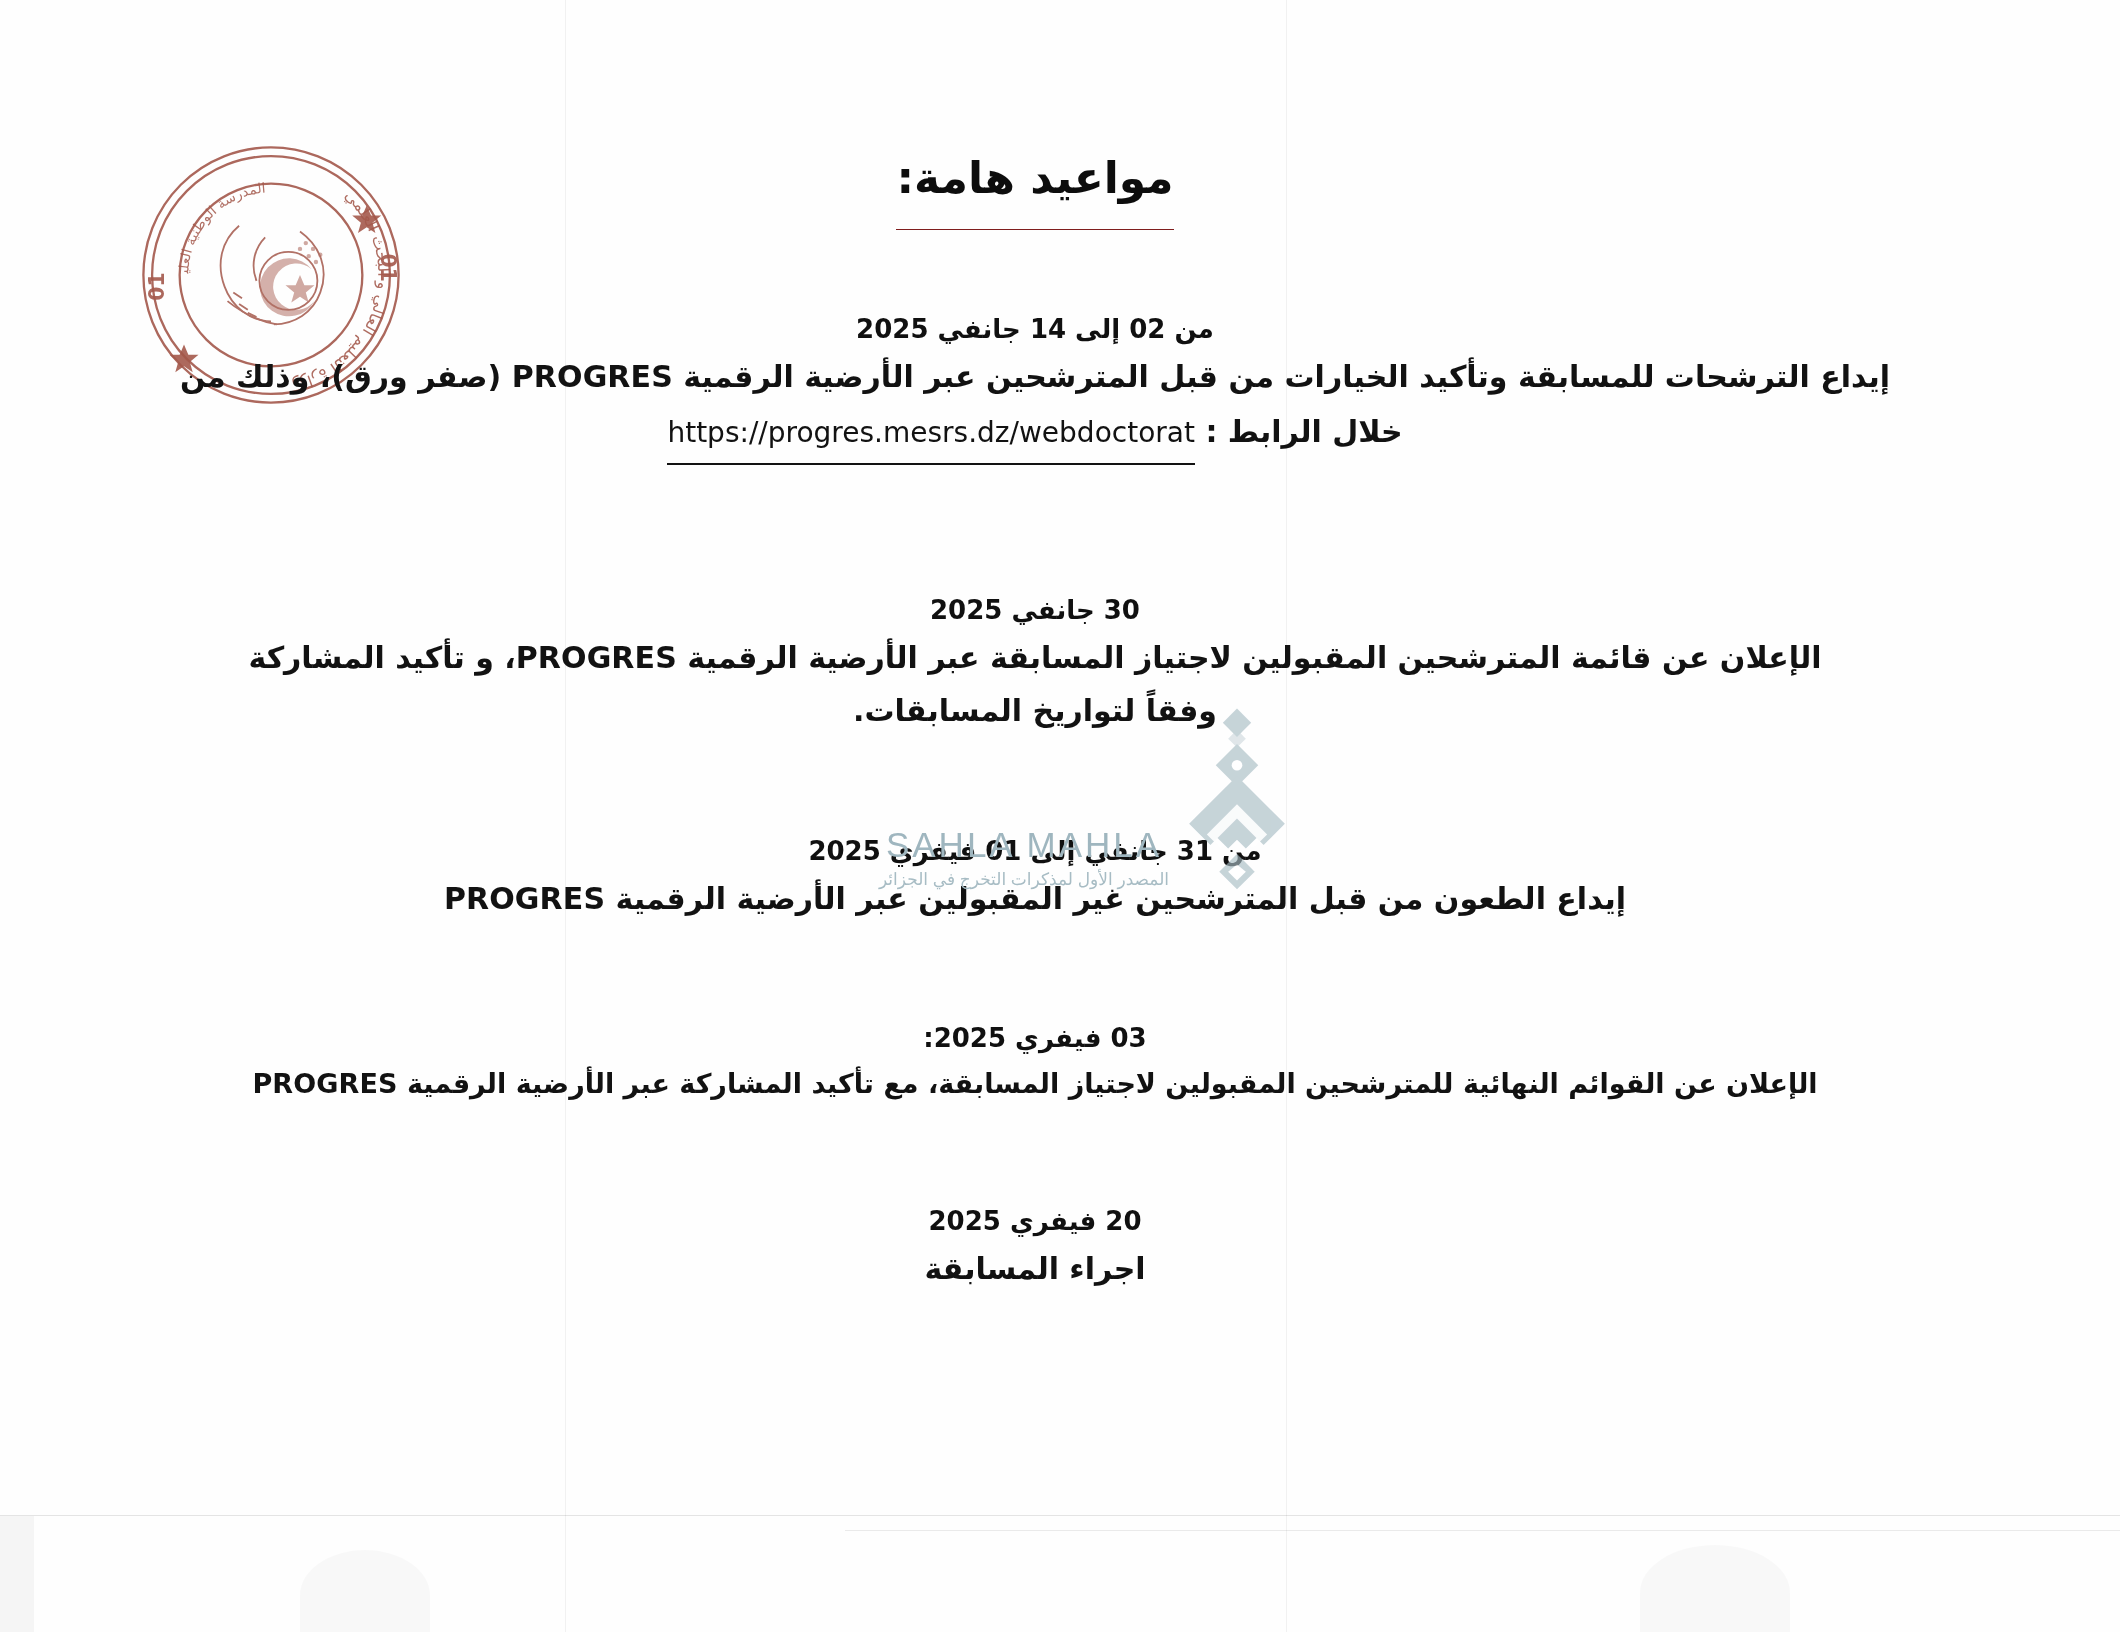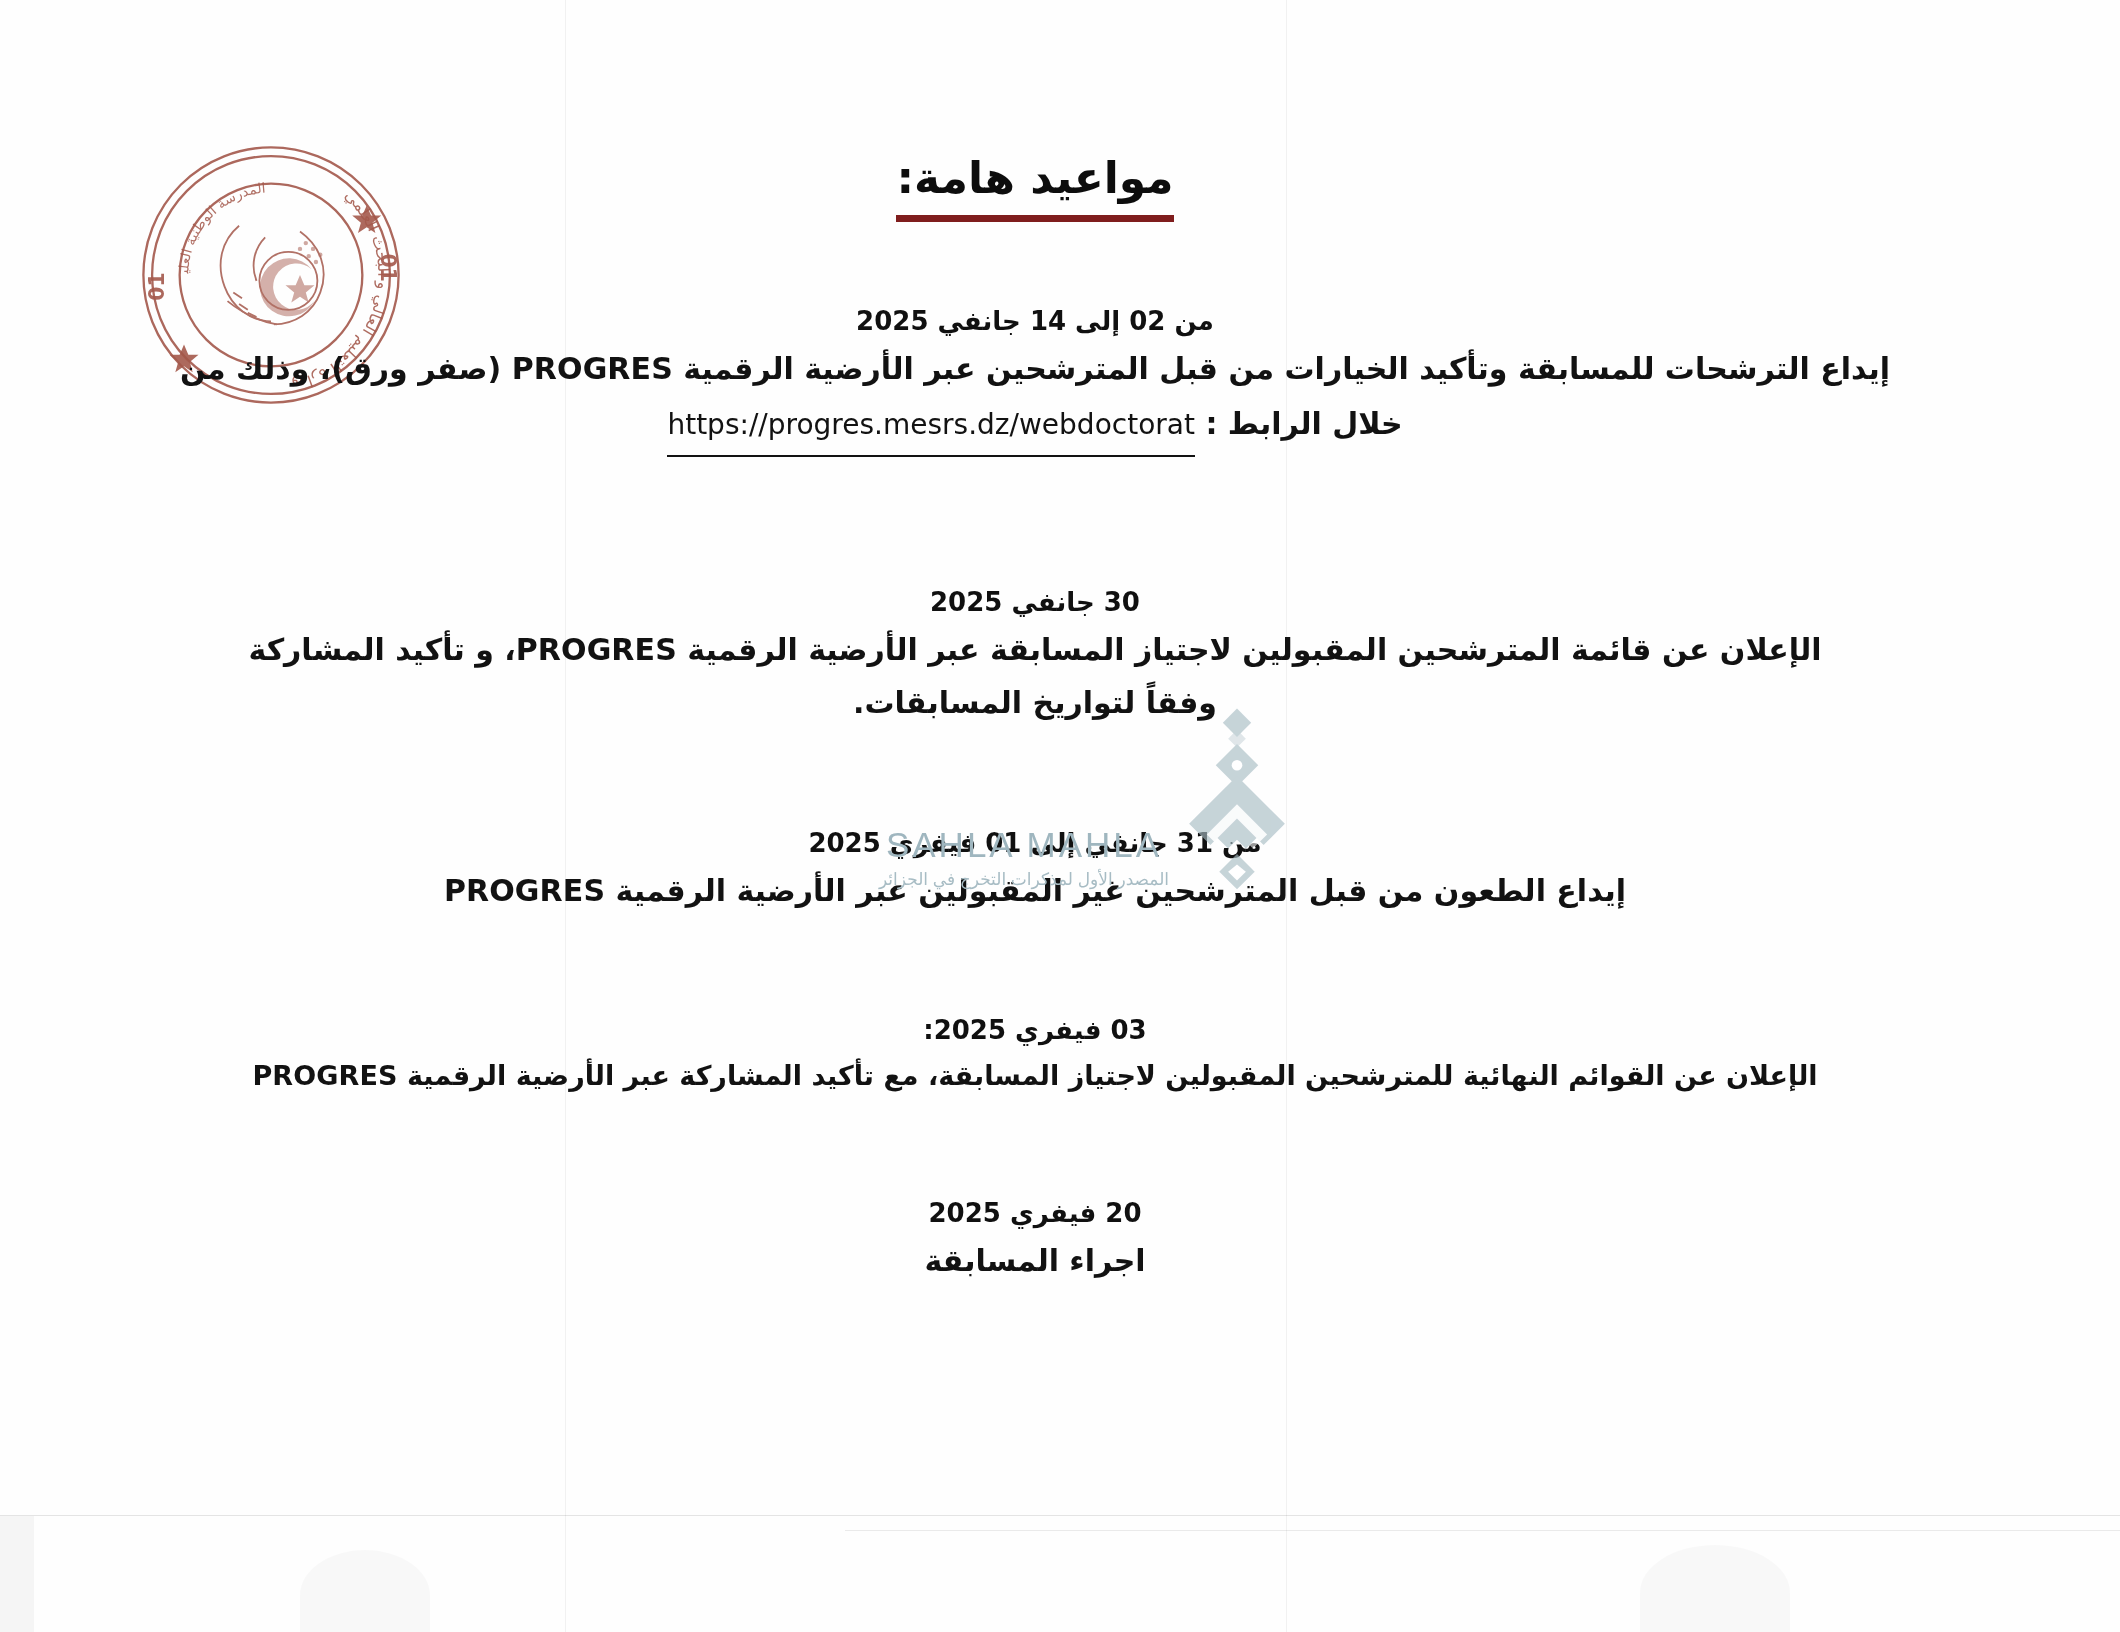--- a/index.html
+++ b/index.html
@@ -89,22 +89,22 @@
     font-family: "DejaVu Sans", sans-serif;
     font-weight: bold;
     font-size: 44px;
     color: #0d0d0d;
     letter-spacing: 0.5px;
     margin: 0 0 6px 0;
     line-height: 1.25;
   }
   .doc-title .title-underline {
     display: inline-block;
-    border-bottom: 7px solid #7f1d1d;
-    padding-bottom: 10px;
+    border-bottom: 1px solid #7f1d1d;
+    padding-bottom: 24px;
   }
 
   .block { margin: 0; }
 
   .block-date {
     font-family: "DejaVu Sans", sans-serif;
     font-weight: bold;
     font-size: 26px;
     color: #101010;
     line-height: 1.5;

